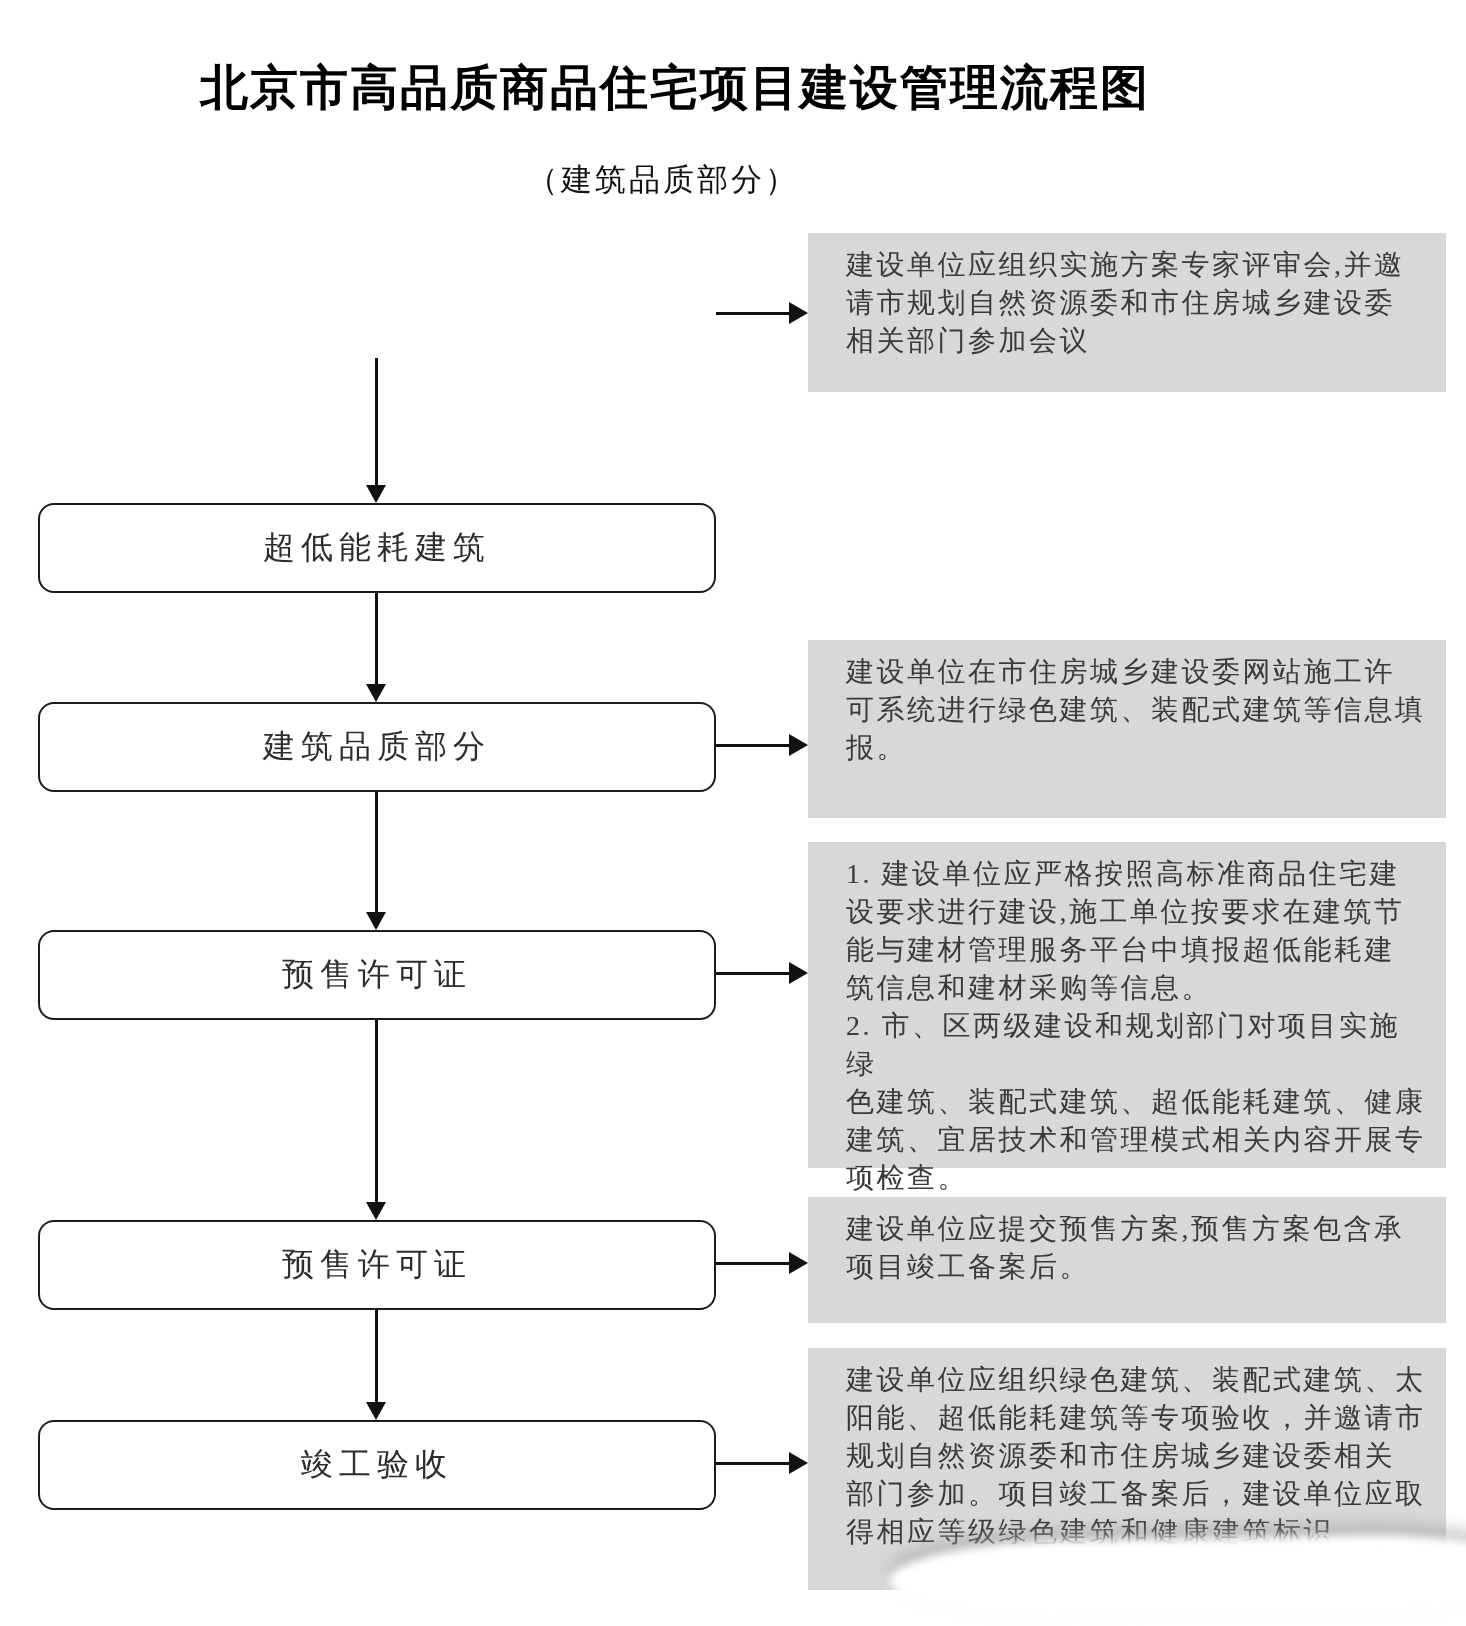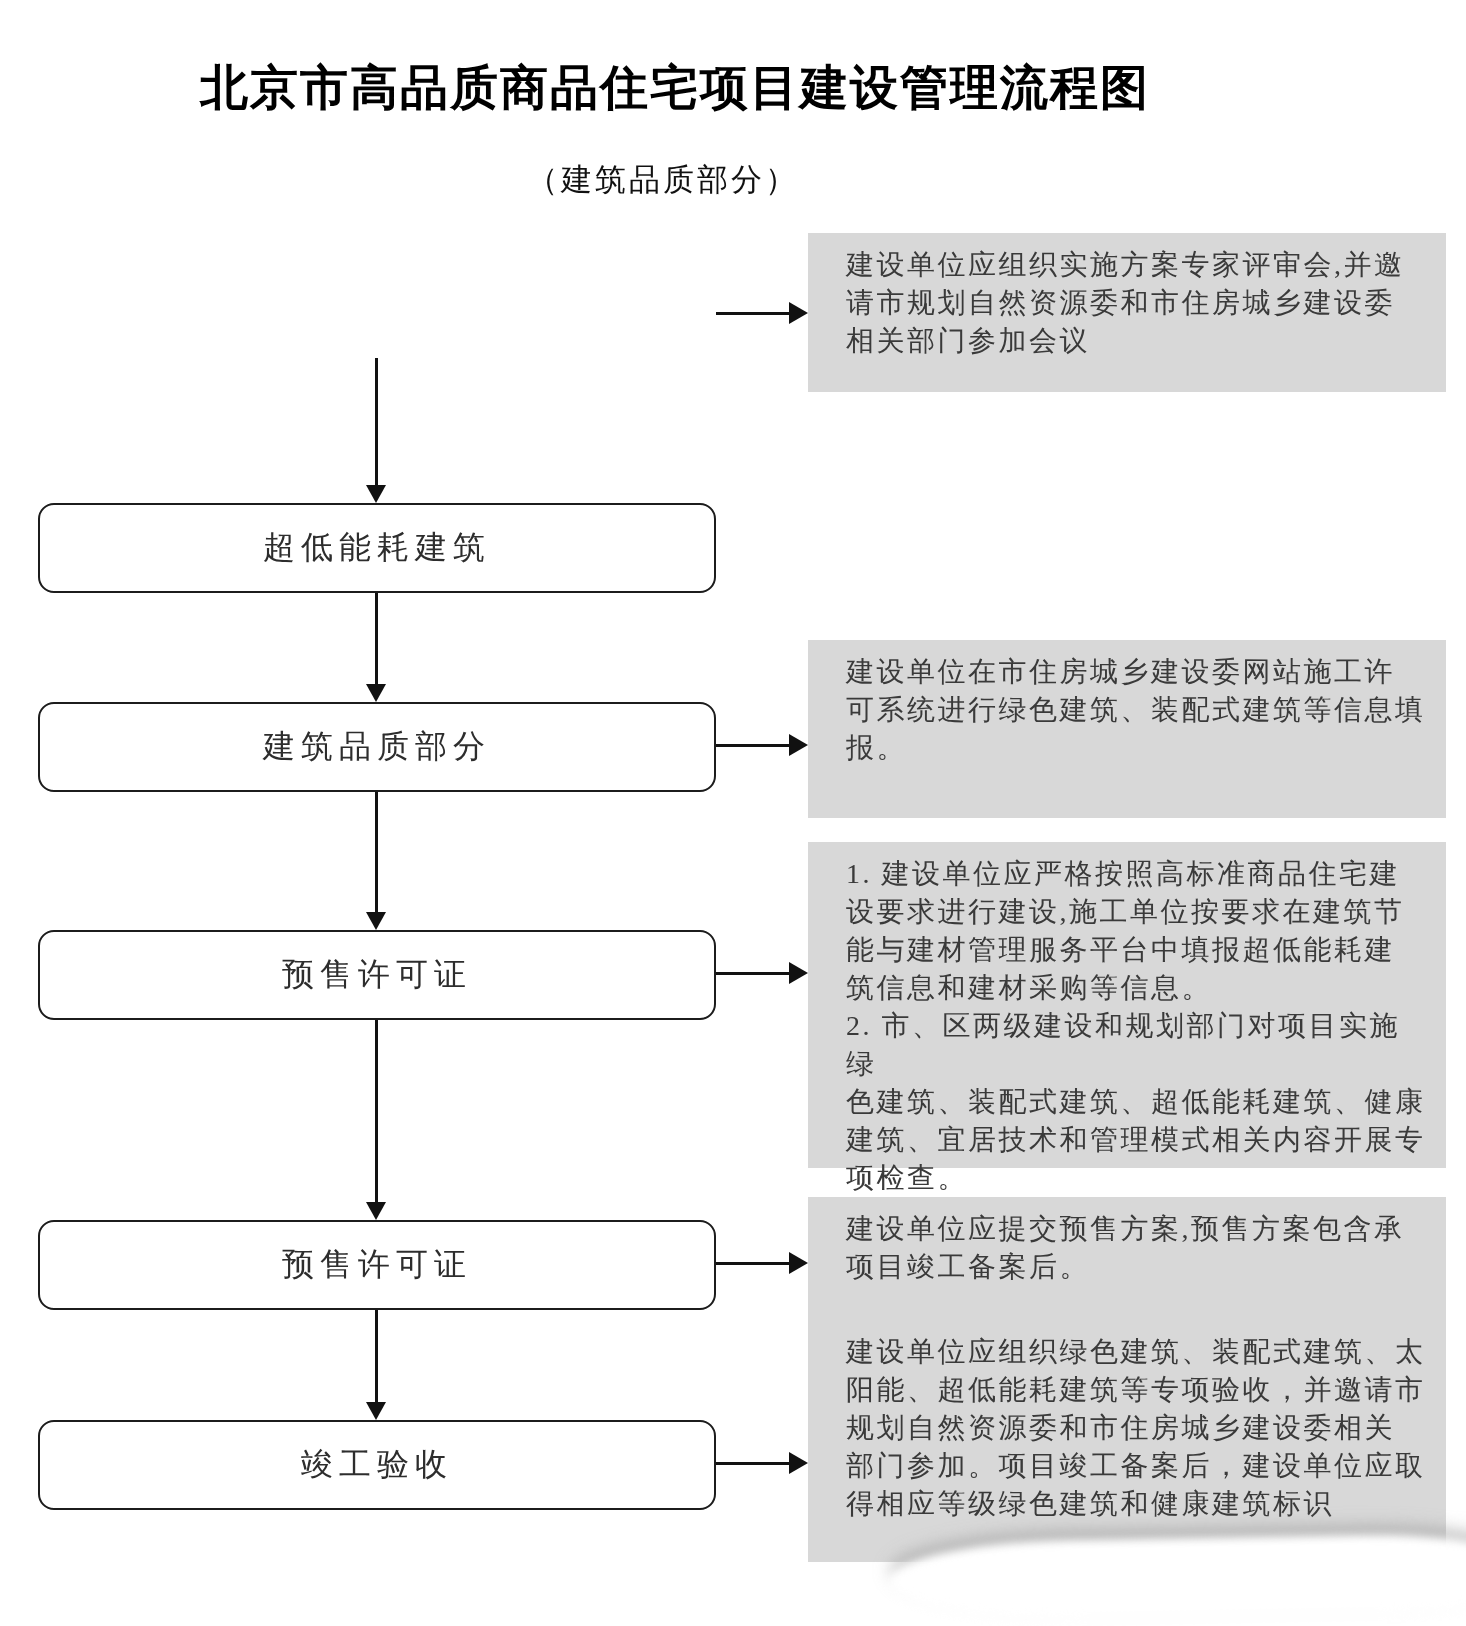--- a/index.html
+++ b/index.html
@@ -48,21 +48,21 @@
     box-sizing:border-box;
     padding:13px 16px 0 38px;
     font-size:28px;line-height:38px;letter-spacing:2.5px;
     color:#3a3a3a;
     white-space:pre-line;
   }
   .g1{top:233px;height:159px}
   .g2{top:640px;height:178px}
   .g3{top:842px;height:326px}
   .g4{top:1197px;height:126px}
-  .g5{top:1320px;height:242px}
+  .g5{top:1348px;height:242px}
 
   
   .varrow{
     position:absolute;left:366px;width:20px;
     display:flex;flex-direction:column;align-items:center;
   }
   .varrow .line{width:3px;flex:1;background:#111}
   .varrow .head{
     width:0;height:0;
     border-left:10px solid transparent;border-right:10px solid transparent;

